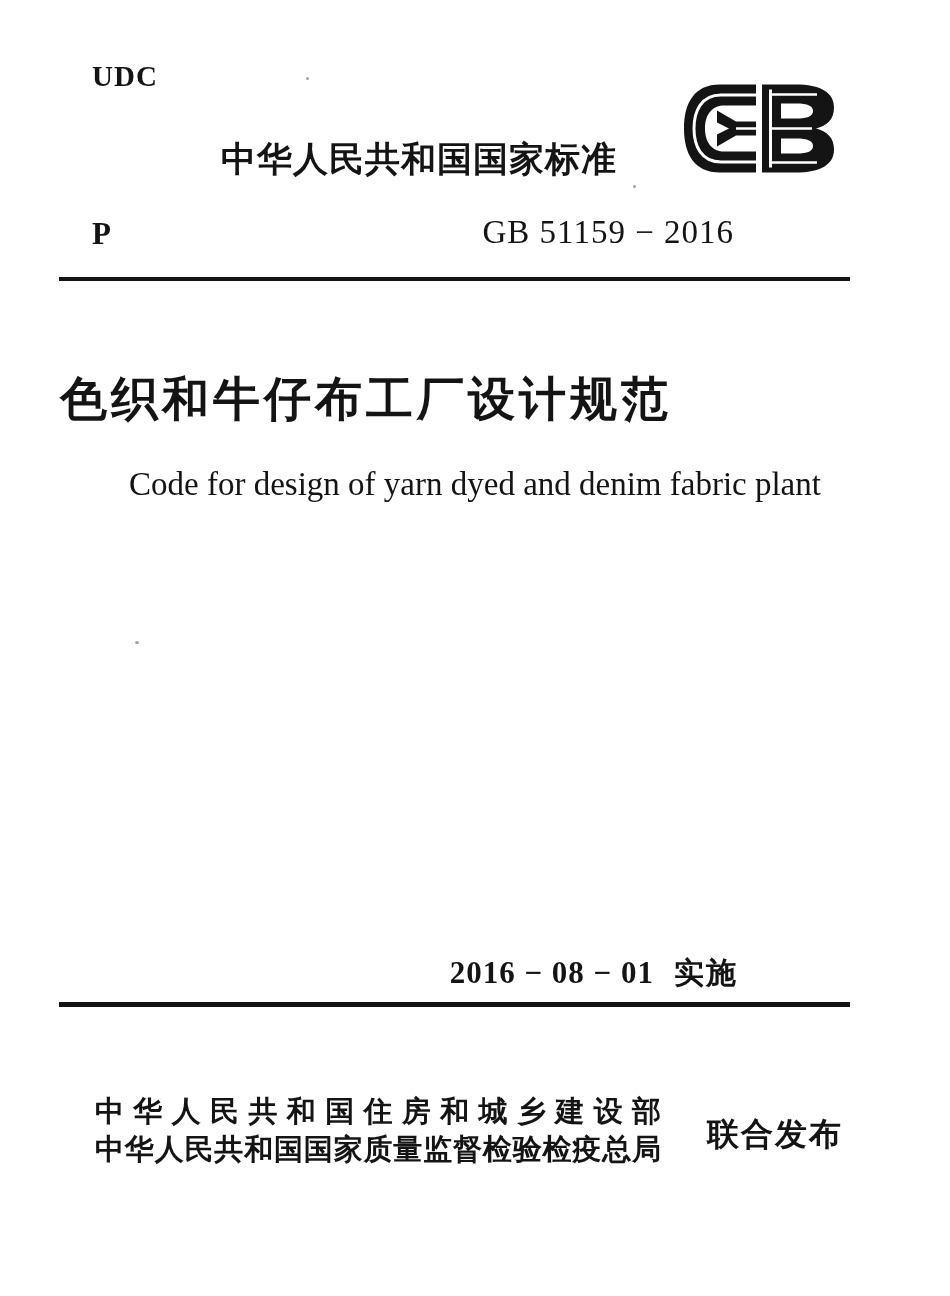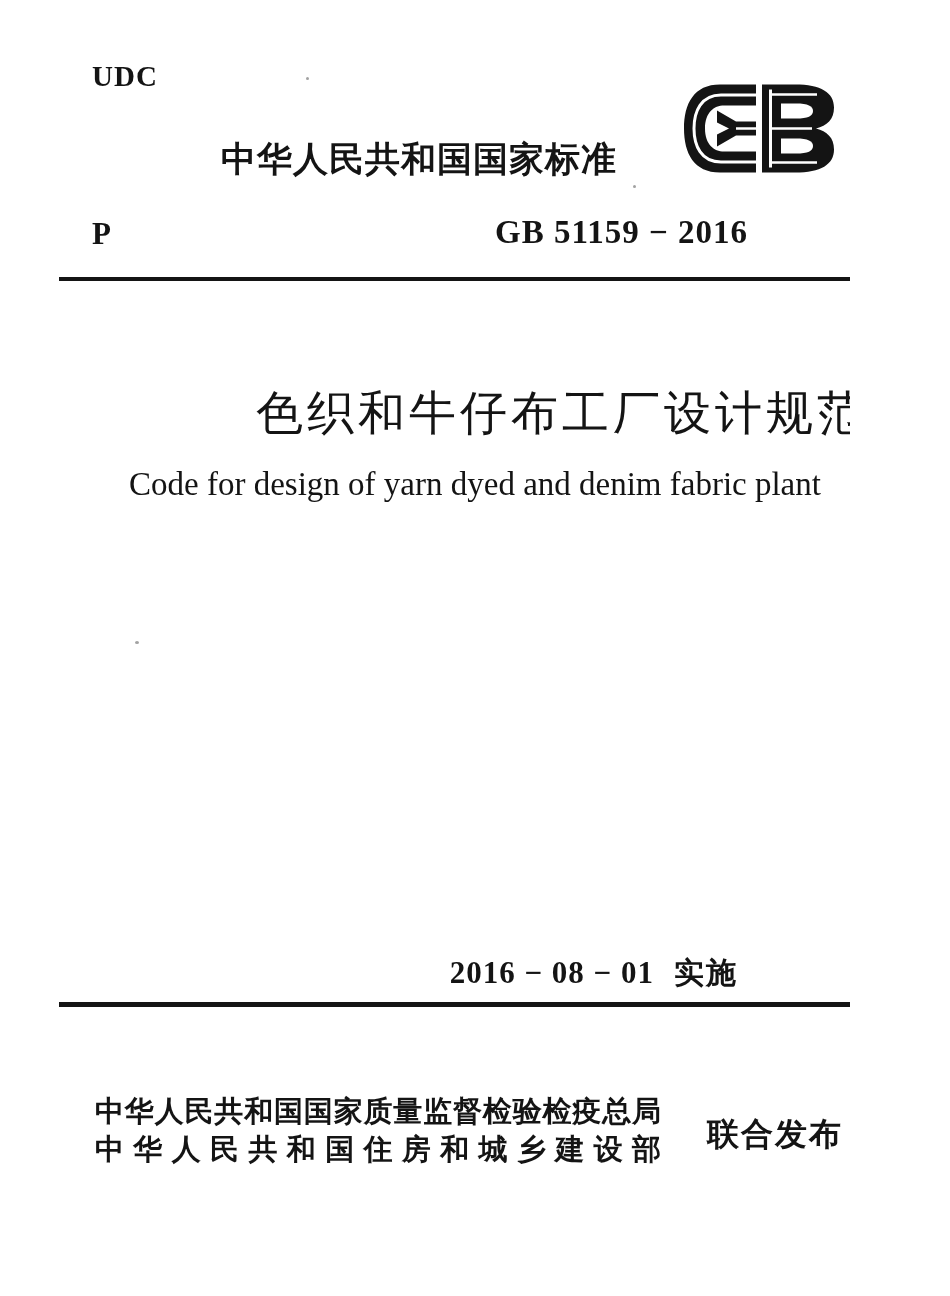--- a/index.html
+++ b/index.html
@@ -33,31 +33,31 @@
   .gb-logo svg{display:block;width:100%;height:100%;}
   .sr-only{
     position:absolute;width:1px;height:1px;overflow:hidden;
     clip:rect(0 0 0 0);white-space:nowrap;
   }
   .category-code{
     position:absolute;left:92px;top:216px;
     font-family:var(--serif);font-weight:700;font-size:31px;
   }
   .std-number{
-    position:absolute;right:102px;top:214px;
-    font-family:var(--serif);font-weight:700;font-size:33px;letter-spacing:1px;
+    position:absolute;right:116px;top:214px;
+    font-family:var(--serif);font-weight:400;font-size:33px;letter-spacing:1px;
     white-space:nowrap;
   }
   .rule{position:absolute;left:59px;width:809px;background:var(--ink);}
   .rule-top{top:277px;height:4px;}
   .rule-bottom{top:1002px;height:5px;}
   .title-cn{
-    position:absolute;left:60px;top:382px;width:808px;
-    text-align:right;
-    font-family:var(--serif);font-weight:400;font-size:47px;letter-spacing:4px;
+    position:absolute;left:60px;top:368px;width:808px;
+    text-align:left;
+    font-family:var(--serif);font-weight:700;font-size:47px;letter-spacing:4px;
     white-space:nowrap;
   }
   .title-en{
     position:absolute;left:30px;top:466px;width:890px;
     text-align:center;
     font-family:var(--serif);font-weight:400;font-size:33px;
     white-space:nowrap;
   }
   .date-block{
     position:absolute;top:953px;
@@ -133,22 +133,22 @@
   <div class="title-en">Code for design of yarn dyed and denim fabric plant</div>
 
 
   <div class="date-block date-right">
     <span class="date-num">2016 − 08 − 01</span><span class="date-label">实施</span>
   </div>
 
   <div class="rule rule-bottom"></div>
 
   <div class="issuers">
+    <div class="issuer-line">中华人民共和国住房和城乡建设部</div>
     <div class="issuer-line">中华人民共和国国家质量监督检验检疫总局</div>
-    <div class="issuer-line">中华人民共和国住房和城乡建设部</div>
   </div>
 
   <div class="joint-label">联合发布</div>
 
   <div class="speck speck-1"></div>
   <div class="speck speck-2"></div>
   <div class="speck speck-3"></div>
 
 </div>
 

